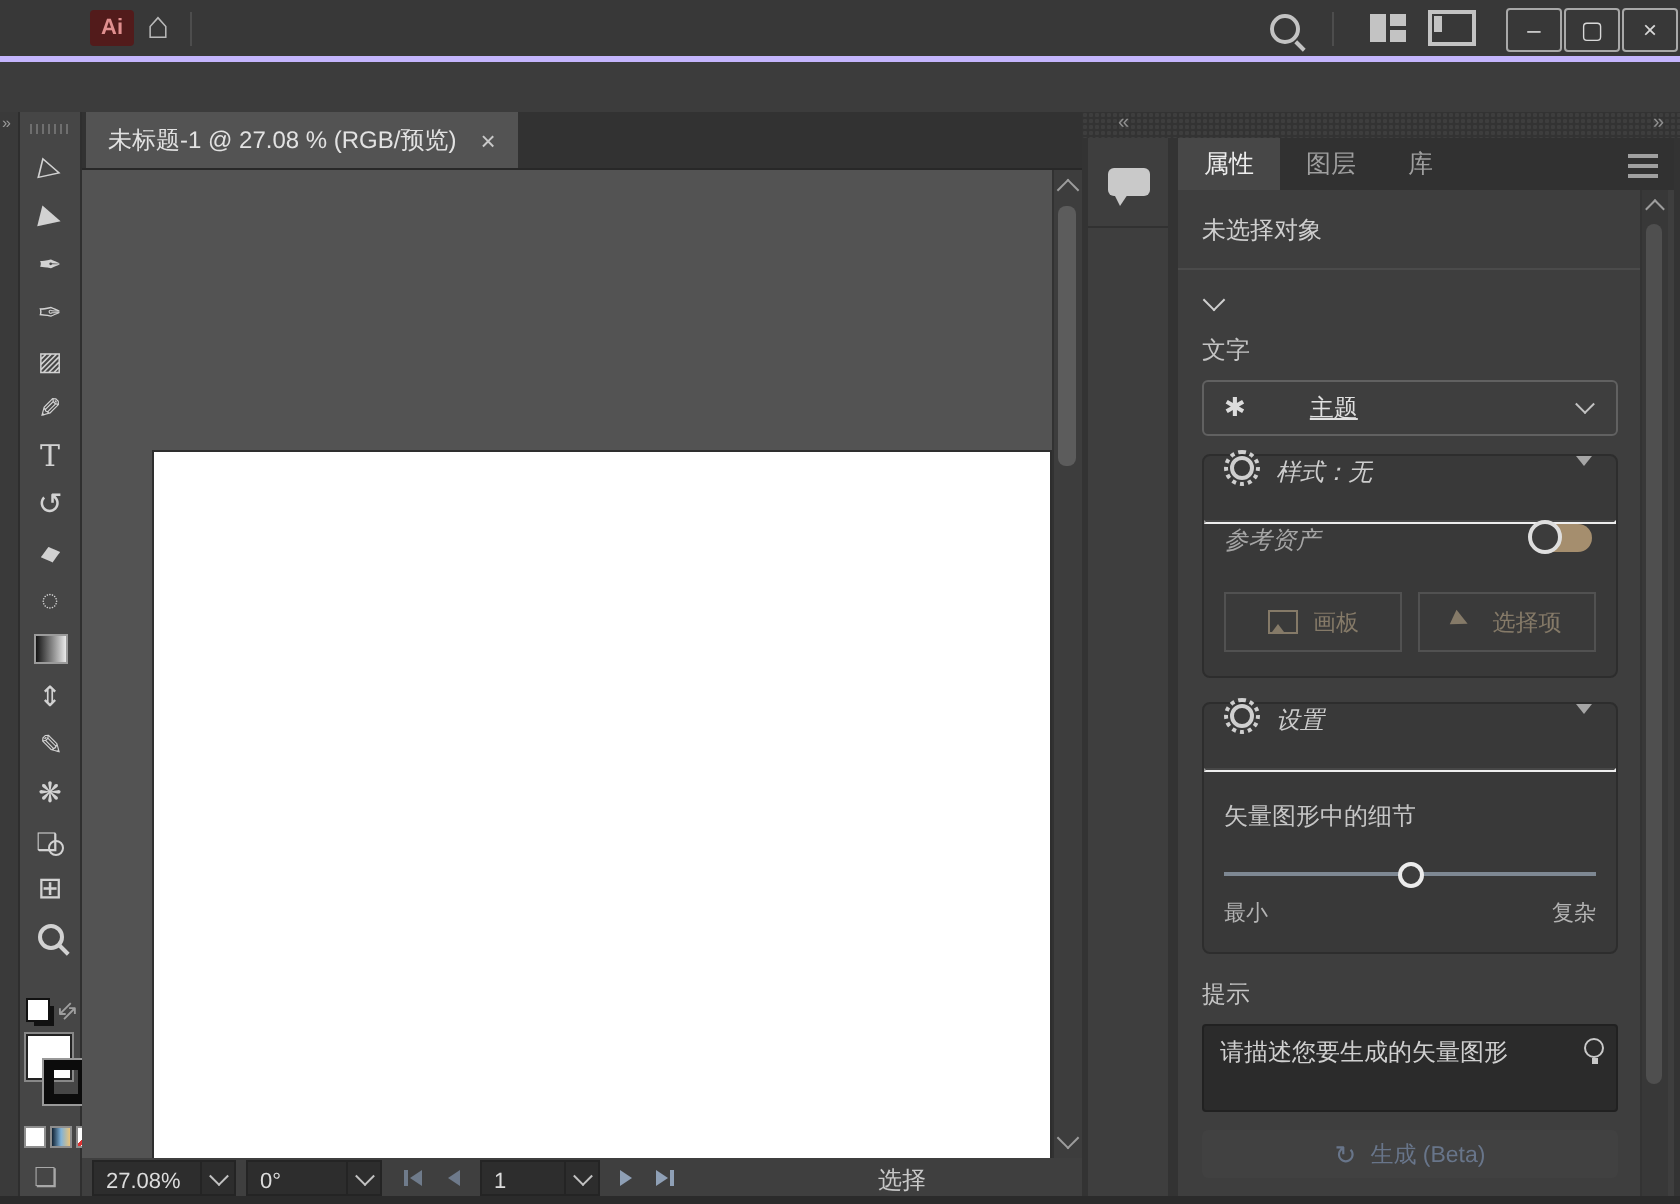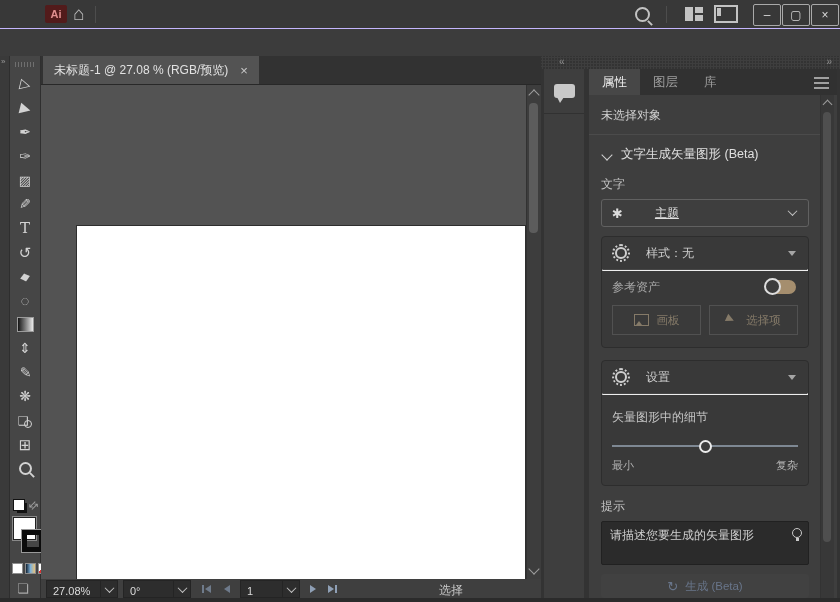--- a/index.html
+++ b/index.html
@@ -2,21 +2,21 @@
 <html><head>
 <meta charset="utf-8">
 <style>
   html,body{margin:0;padding:0;background:#2b2b2b;}
   #app{position:relative;width:840px;height:602px;overflow:hidden;
        font-family:"Liberation Sans","DejaVu Sans",sans-serif;color:#d4d4d4;
        background:#3c3c3c;-webkit-font-smoothing:antialiased;}
   .dots{background-image:radial-gradient(rgba(210,210,210,0.07) 1px,transparent 1.2px);background-size:3px 3px;}
 
   
-  .titlebar{position:absolute;left:0;top:0;width:840px;height:28px;background:#383838;border-bottom:1px solid #c4b5fd;}
+  .titlebar{position:absolute;left:0;top:0;width:840px;height:28px;background:#383838;border-bottom:3px solid #c4b5fd;}
   .ai-logo{position:absolute;left:45px;top:5px;width:22px;height:18px;background:#521b1b;border-radius:2px;
            color:#e08f8f;font-size:11px;font-weight:bold;display:flex;align-items:center;justify-content:center;}
   .home{position:absolute;left:66px;top:1px;width:26px;height:26px;display:flex;align-items:center;justify-content:center;
         color:#b9b9b9;font-size:19px;}
   .tb-sep{position:absolute;top:6px;width:1px;height:17px;background:#4d4d4d;}
   .magnifier{position:relative;width:11px;height:11px;border:2px solid #c3c3c3;border-radius:50%;}
   .magnifier::after{content:"";position:absolute;right:-5px;bottom:-4px;width:6px;height:2px;background:#c3c3c3;transform:rotate(45deg);}
   .tb-btn{position:absolute;top:4px;width:24px;height:20px;display:flex;align-items:center;justify-content:center;cursor:default;}
   .ws-icon{width:18px;height:14px;display:grid;grid-template-columns:8px 8px;grid-template-rows:6px 6px;gap:2px;}
   .ws-icon i{background:#c3c3c3;}
@@ -121,21 +121,21 @@
   .p-noselect{margin-top:12px;color:#cfcfcf;}
   .p-hr{margin:10px -12px 0 -12px;border:none;border-top:1px solid #4b4b4b;}
   .p-sechead{margin-top:11px;display:flex;align-items:center;gap:10px;color:#e0e0e0;font-size:12.5px;}
   .chev-sm{width:7px;height:7px;border-right:1.6px solid #cfcfcf;border-bottom:1.6px solid #cfcfcf;transform:rotate(45deg);margin-left:2px;}
   .p-label{margin-top:13px;color:#c4c4c4;}
   .subject-dd{margin-top:6px;height:26px;border:1px solid #616161;border-radius:3px;display:flex;align-items:center;position:relative;}
   .subject-dd .flower{margin-left:10px;color:#dcdcdc;font-size:13px;}
   .subject-dd .val{margin-left:32px;color:#e0e0e0;text-decoration:underline;}
   .subject-dd .chev-down{position:absolute;right:12px;top:9px;}
   .sec-box{margin-top:9px;background:#393939;border:1px solid #2d2d2d;border-radius:4px;}
-  .sec-row{height:32px;display:flex;align-items:center;padding:0 10px;gap:16px;position:relative;}
+  .sec-row{height:32px;display:flex;padding:0 10px;gap:8px;position:relative;font-style:italic;}
   .gear{width:8px;height:8px;border-radius:50%;border:2px solid #cfcfcf;outline:2px dotted #cfcfcf;outline-offset:1px;margin:0 3px;}
   .dtri{position:absolute;right:12px;width:0;height:0;border-left:4px solid transparent;border-right:4px solid transparent;border-top:5px solid #a5a5a5;}
   .sec-div{border-top:1px solid #474747;margin:0;}
   .row-label{color:#a5a5a5;}
   .toggle{position:absolute;right:12px;width:30px;height:14px;border-radius:8px;background:#a58e6e;}
   .toggle .knob{position:absolute;left:-2px;top:-2px;width:13px;height:13px;border-radius:50%;background:#3c3c3c;border:2.5px solid #dedede;}
   .btn-row{display:flex;gap:8px;padding:2px 10px 12px 10px;}
   .ref-btn{flex:1;height:28px;border:1px solid #515151;border-radius:0;background:#3a3a3a;color:#857a68;
            display:flex;align-items:center;justify-content:center;gap:8px;font-size:11.5px;}
   .ico-img{width:13px;height:10px;border:1px solid #857a68;position:relative;}
@@ -342,21 +342,20 @@
           <i></i>
           <i></i>
           <i></i>
         </div>
 
       <div class="props-content">
         <div class="p-noselect">未选择对象</div>
         <hr class="p-hr">
         <div class="p-sechead">
           <span class="chev-sm"></span>
-          <span>文字生成矢量图形 (Beta)</span>
         </div>
         <div class="p-label">文字</div>
 
         <div class="subject-dd">
           <span class="flower">✱</span>
           <span class="val">主题</span>
           <span class="chev-down"></span>
         </div>
 
         <div class="sec-box dots">

